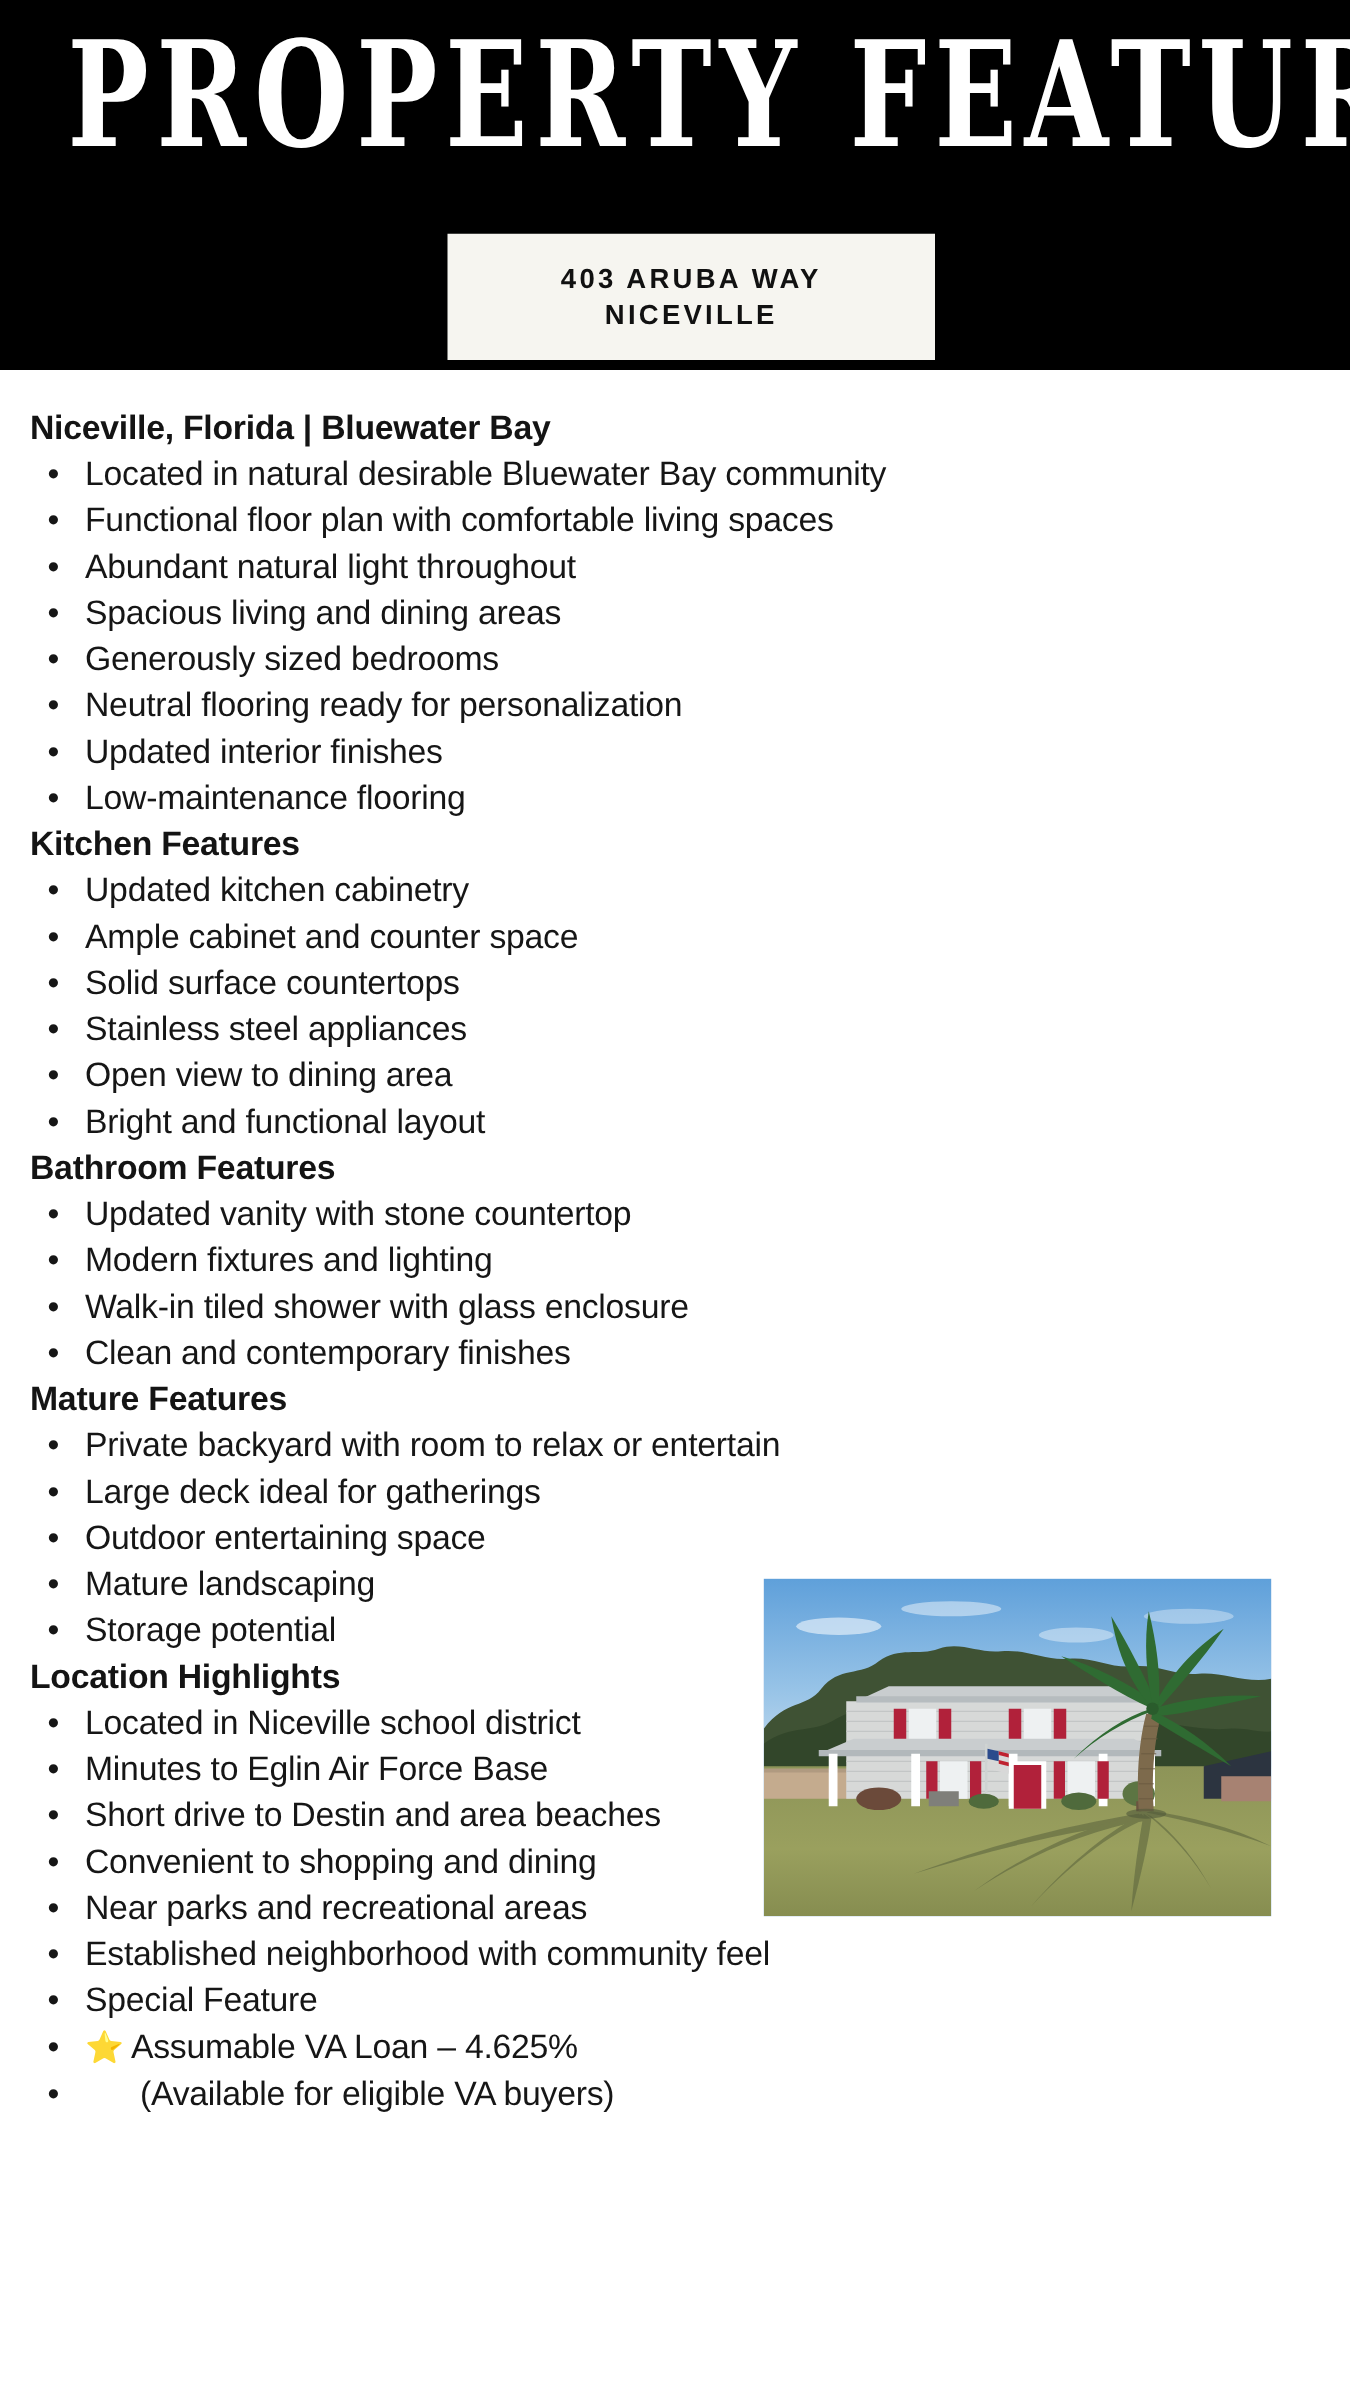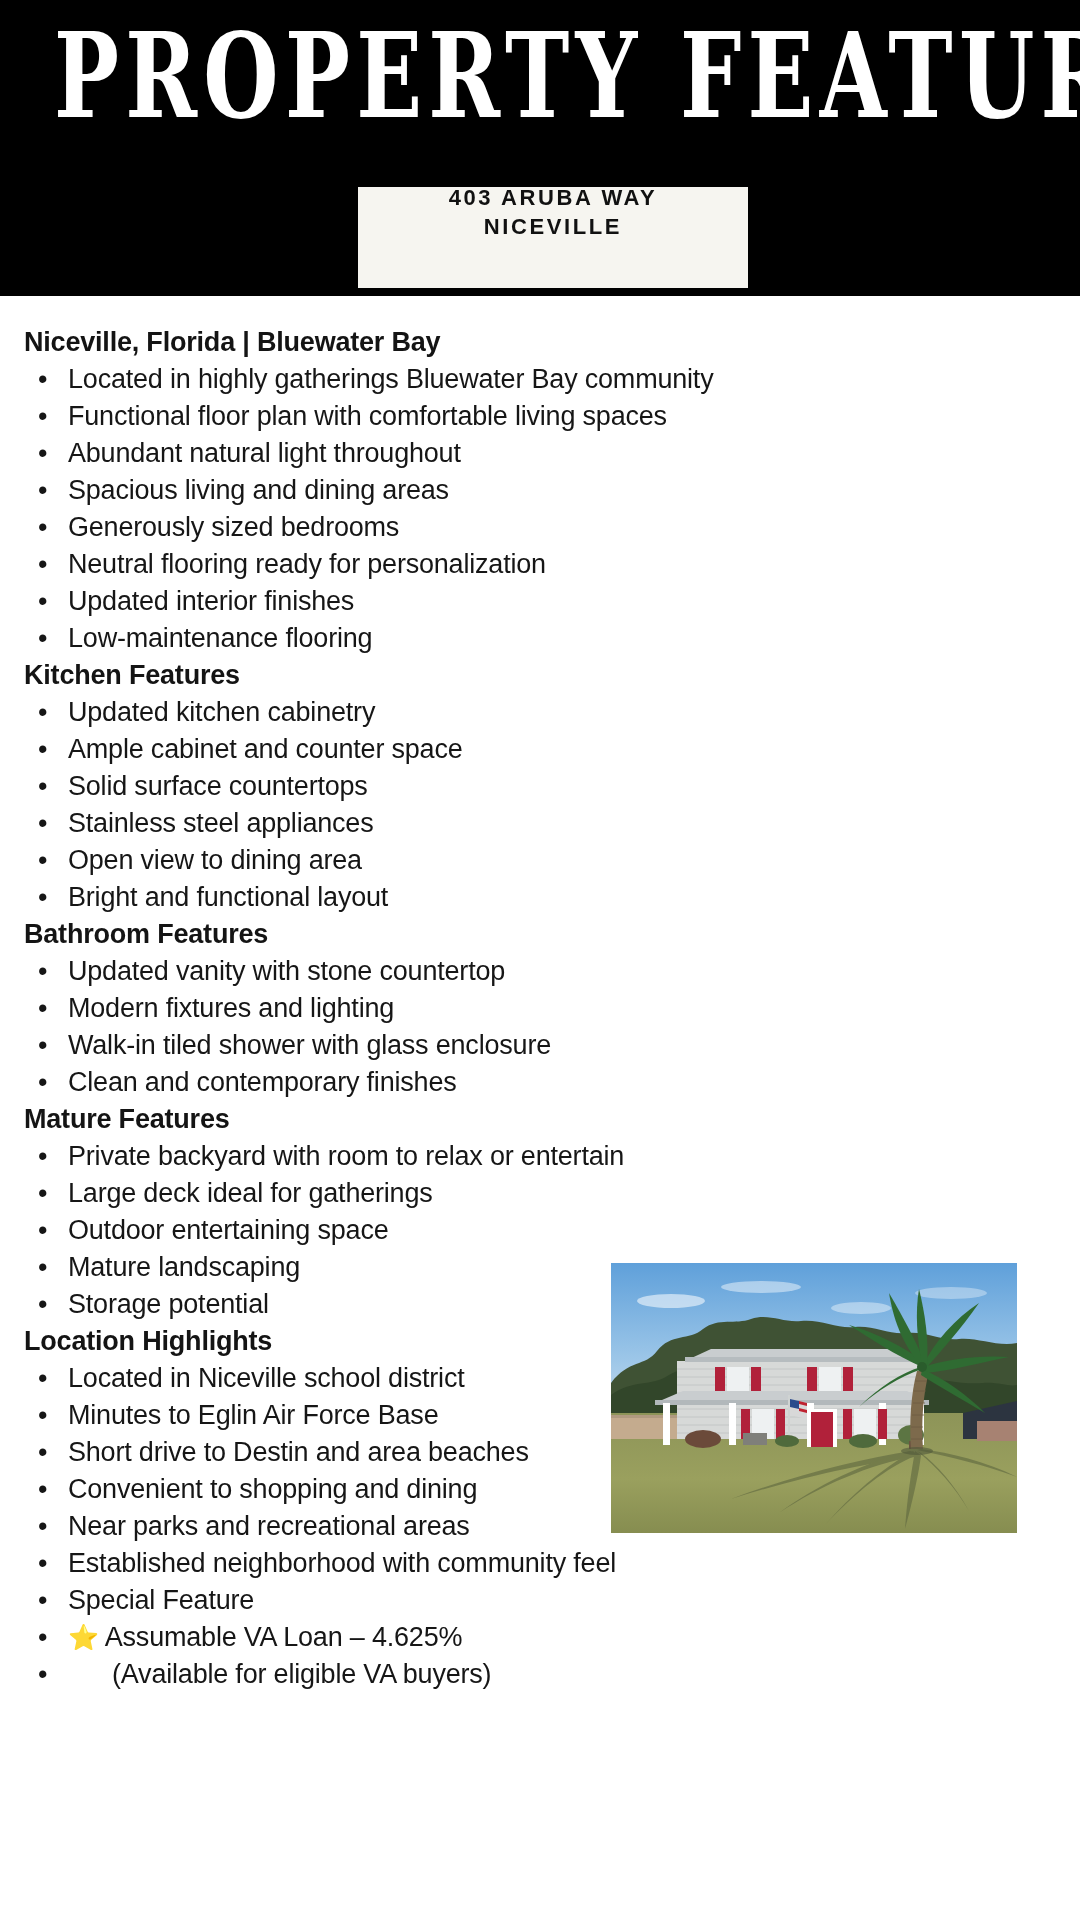--- a/index.html
+++ b/index.html
@@ -45,20 +45,21 @@
     position: absolute;
     left: 358px;
     top: 187px;
     width: 390px;
     height: 101px;
     background: #f6f5f0;
     box-sizing: border-box;
     display: flex;
     flex-direction: column;
     align-items: center;
+    justify-content: center;
     gap: 7px;
   }
   #address-box .addr-line {
     color: #111111;
     font-family: "Liberation Sans", sans-serif;
     font-weight: 700;
     font-size: 22px;
     letter-spacing: 2.6px;
     line-height: 1;
     text-align: center;
@@ -138,21 +139,21 @@
     <div class="addr-line">403 ARUBA WAY</div>
     <div class="addr-line">NICEVILLE</div>
   </div>
 </div>
 
 <div id="content">
 
   <div id="sections-host">
       <div class="section-heading">Niceville, Florida | Bluewater Bay</div>
       <ul class="feature-list">
-        <li>Located in highly gatherings Bluewater Bay community</li>
+        <li>Located in natural desirable Bluewater Bay community</li>
         <li>Functional floor plan with comfortable living spaces</li>
         <li>Abundant natural light throughout</li>
         <li>Spacious living and dining areas</li>
         <li>Generously sized bedrooms</li>
         <li>Neutral flooring ready for personalization</li>
         <li>Updated interior finishes</li>
         <li>Low-maintenance flooring</li>
       </ul>
       <div class="section-heading">Kitchen Features</div>
       <ul class="feature-list">

